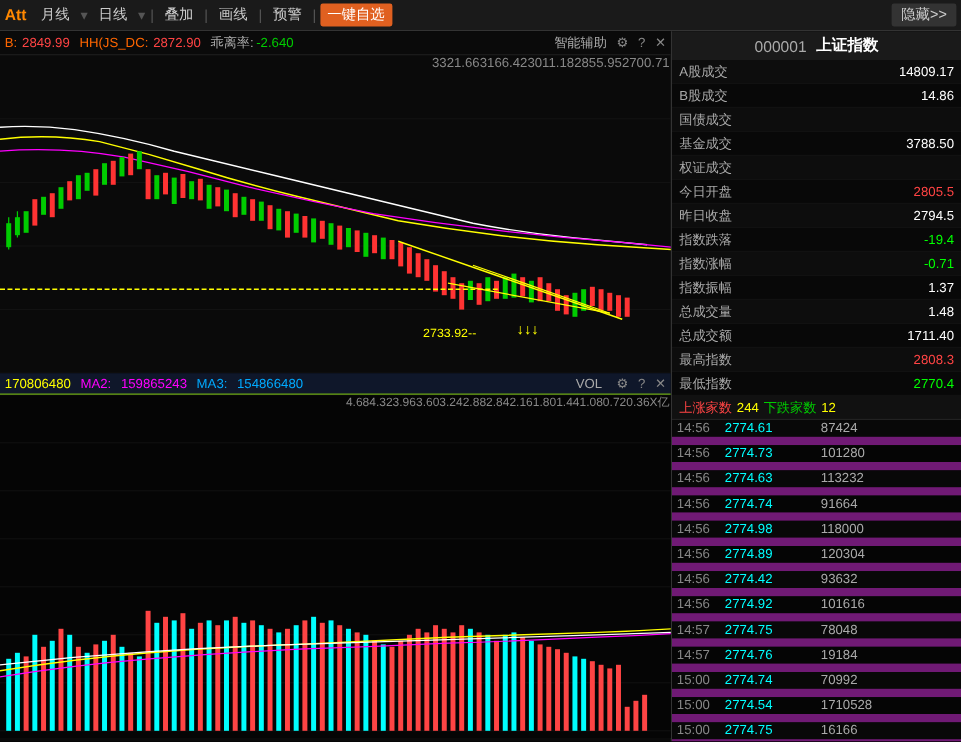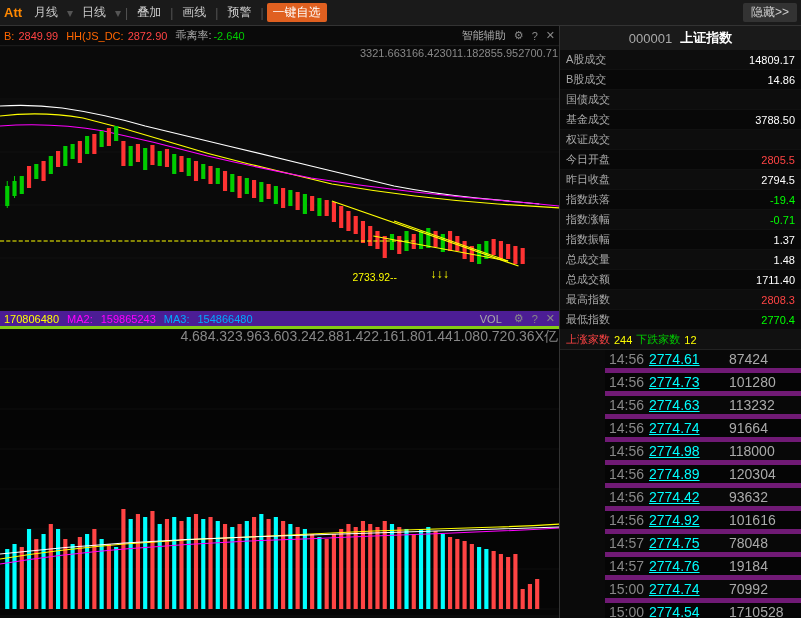--- a/index.html
+++ b/index.html
@@ -112,22 +112,22 @@
     .y-label { text-align: right; line-height: 14px; }
 
     
     #ma-info {
       height: 18px;
       padding: 0 4px;
       font-size: 11px;
       display: flex;
       align-items: center;
       gap: 8px;
-      background: #4c1d95;
-      border-bottom: 3px solid #84cc16;
+      background: #0f172a;
+      border-bottom: 1px solid #84cc16;
     }
     .ma5 { color: #ffff00; }
     .ma10 { color: #ff00ff; }
     .ma20 { color: #00aaff; }
     .vol-label { margin-left: auto; color: #aaa; }
     .vol-icon { cursor: pointer; color: #888; }
 
     
     #vol-chart {
       position: relative;
@@ -199,30 +199,29 @@
     .th-count2 { color: #ffff00; font-size: 11px; margin: 0 4px; }
 
     #trade-list {
       flex: 1;
       overflow: hidden;
     }
     .trade-row {
       display: grid;
       grid-template-columns: 40px 80px 70px;
       padding: 1px 4px;
-      font-size: 14px;
-      border-bottom: 5px solid #701a75;
+      font-size: 11px;
+      border-bottom: 7px solid #701a75;
       min-height: 17px;
       align-items: center;
-      margin-left: 45px;
     }
     .trade-row:nth-child(odd) { background: #080808; }
     .trade-row:nth-child(even) { background: #050505; }
     .tr-time { color: #888; }
-    .tr-price { color: #00ffff; text-decoration: underline; }
+    .tr-price { color: #00ffff; }
     .tr-vol { color: #aaa; }
   </style>
 </head>
 <body>
 
 <div id="top-bar">
   <span style="color:#ff8800;font-weight:bold;font-size:13px;margin-right:4px;">Att</span>
   <span class="tb-btn">月线</span>
   <span class="tb-sep">▾</span>
   <span class="tb-btn">日线</span>
@@ -470,28 +469,28 @@
         <rect x="516" y="250" width="4" height="30" fill="#ff4444"></rect>
 
         <path d="M0,230 Q60,220 120,215 Q180,210 240,208 Q300,205 360,202 Q420,200 480,198 Q510,197 540,195" fill="none" stroke="#ffff00" stroke-width="1.2"></path>
 
         <path d="M0,235 Q60,225 120,220 Q180,215 240,212 Q300,210 360,207 Q420,205 480,202 Q510,201 540,199" fill="none" stroke="#ff00ff" stroke-width="1"></path>
 
         <path d="M0,225 Q60,218 120,214 Q180,210 240,208 Q300,206 360,204 Q420,202 480,200 Q510,199 540,198" fill="none" stroke="#ffffff" stroke-width="1"></path>
       </svg>
 
       
-      <div class="y-labels" style="font-size:14px;">
+      <div class="y-labels" style="font-size:10px;">
         <span class="y-label">4.68</span>
         <span class="y-label">4.32</span>
         <span class="y-label">3.96</span>
         <span class="y-label">3.60</span>
         <span class="y-label">3.24</span>
         <span class="y-label">2.88</span>
-        <span class="y-label">1.42</span>
+        <span class="y-label">2.84</span>
         <span class="y-label">2.16</span>
         <span class="y-label">1.80</span>
         <span class="y-label">1.44</span>
         <span class="y-label">1.08</span>
         <span class="y-label">0.72</span>
         <span class="y-label">0.36</span>
         <span class="y-label">X亿</span>
       </div>
     </div>
   </div>

